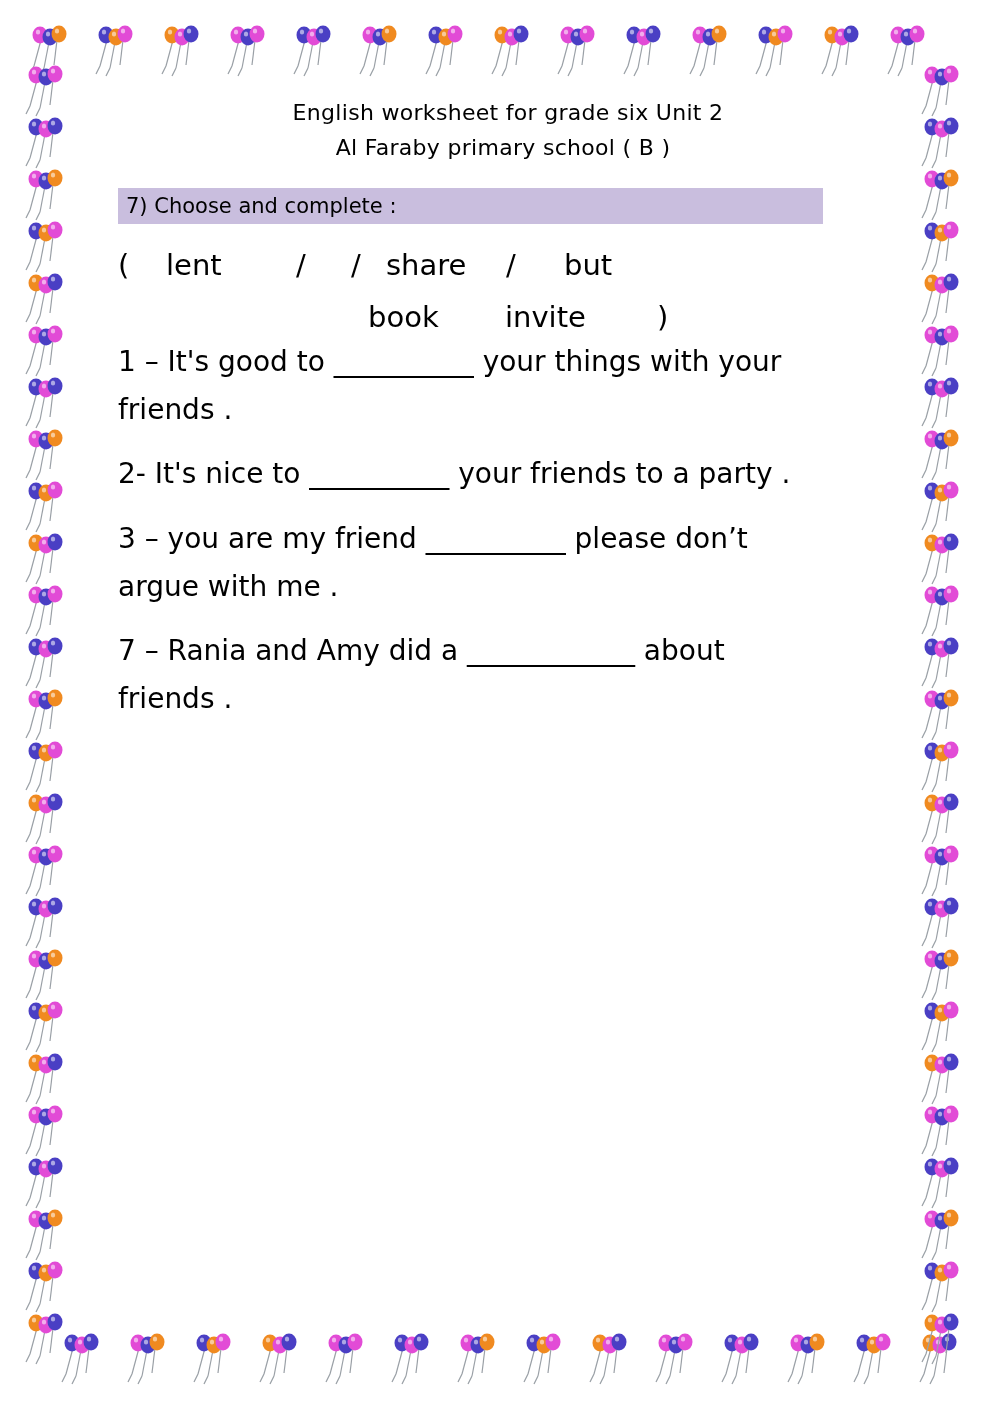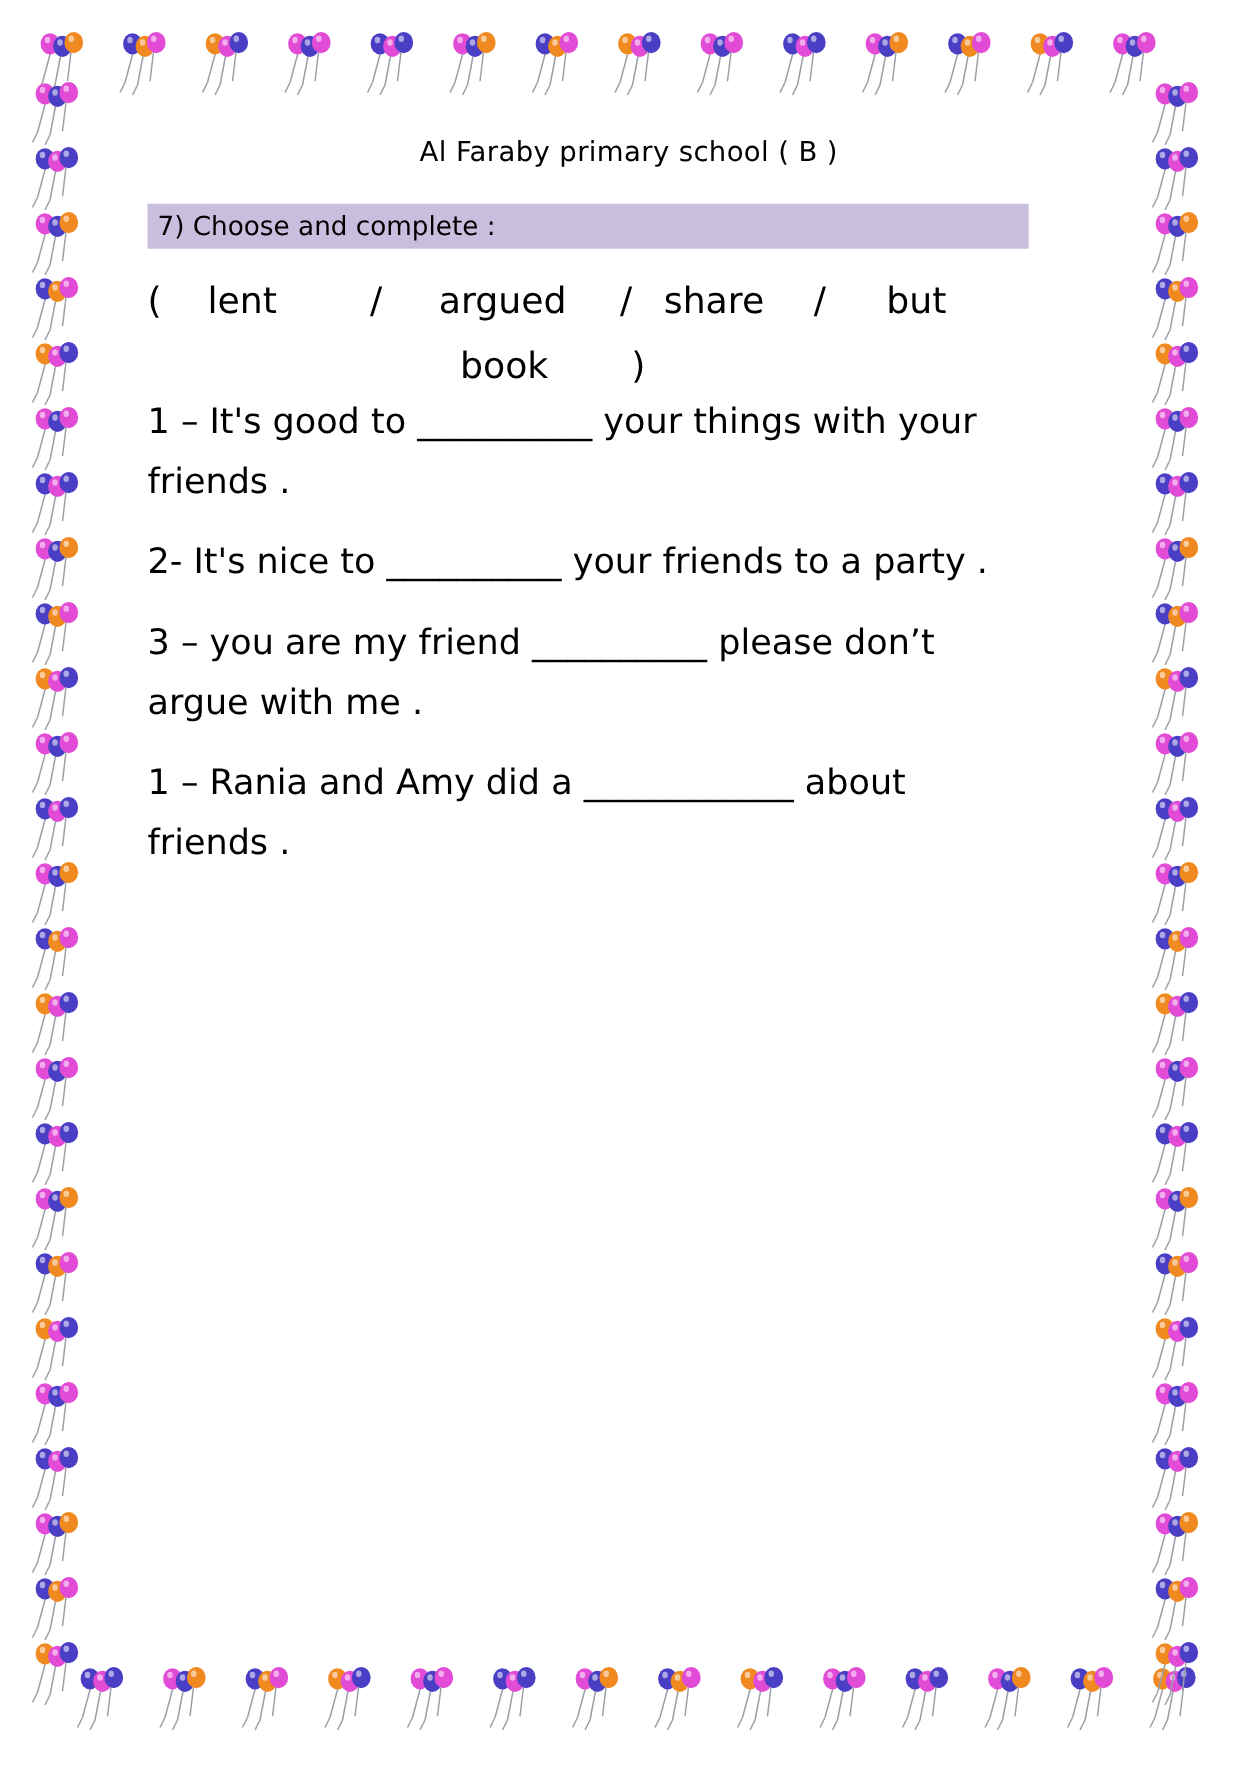--- a/index.html
+++ b/index.html
@@ -1116,44 +1116,45 @@
           <ellipse cx="10" cy="10" rx="2.2" ry="2.6" fill="#ffffff" opacity="0.55"></ellipse>
           <ellipse cx="22" cy="15" rx="7.5" ry="8.5" fill="#e24bd6"></ellipse>
           <ellipse cx="20" cy="12" rx="2.2" ry="2.6" fill="#ffffff" opacity="0.55"></ellipse>
           <ellipse cx="31" cy="12" rx="7.5" ry="8.5" fill="#4a3fc4"></ellipse>
           <ellipse cx="29" cy="9" rx="2.2" ry="2.6" fill="#ffffff" opacity="0.55"></ellipse>
         </svg></div>
     </div>
 
   <div class="content">
 
+    <div class="title-line title-1">English worksheet  for grade six  Unit 2</div>
     <div class="title-line title-2">Al Faraby primary school ( B )</div>
 
     <div class="section-bar">
       <span>7) Choose and complete :</span>
     </div>
 
     <div class="word-bank">
       <div class="wb-row-1">
         <span class="wb-item" style="width:48px">(</span>
         <span class="wb-item" style="width:130px">lent</span>
         <span class="wb-sep" style="width:55px">/</span>
-        <span class="wb-item" style="width:145px">argued</span>
         <span class="wb-sep" style="width:35px">/</span>
         <span class="wb-item" style="width:120px">share</span>
         <span class="wb-sep" style="width:58px">/</span>
         <span class="wb-item">but</span>
       </div>
       <div class="wb-row-2">
         <span class="wb-item" style="width:137px">book</span>
+        <span class="wb-item" style="width:152px">invite</span>
         <span class="wb-item">)</span>
       </div>
     </div>
 
     <div class="questions">
       <div class="q-item">1 – It's good to __________ your things with your friends .</div>
       <div class="q-item">2- It's nice to __________ your friends to a party .</div>
       <div class="q-item">3 – you are my friend __________ please don’t argue with me .</div>
-      <div class="q-item">1 – Rania and Amy did a ____________ about friends .</div>
+      <div class="q-item">7 – Rania and Amy did a ____________ about friends .</div>
     </div>
 
   </div>
 </div>
 
 </body></html>

